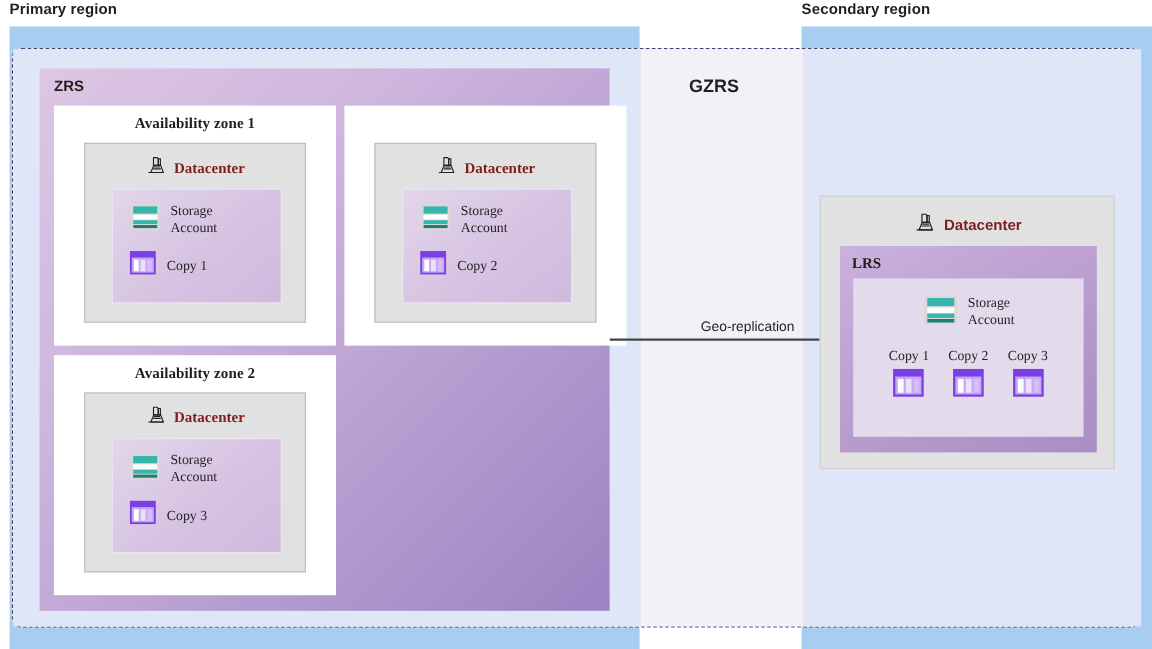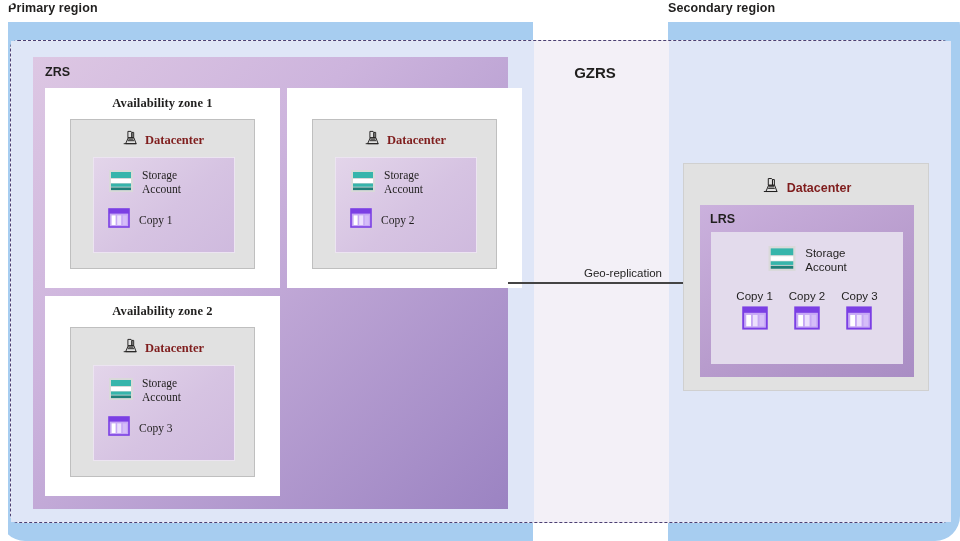--- a/index.html
+++ b/index.html
@@ -10,21 +10,20 @@
   body {
     font-family: "Liberation Sans", sans-serif;
     -webkit-font-smoothing: antialiased;
   }
   #stage {
     position: relative;
     width: 960px;
     height: 541px;
     overflow: hidden;
     background: #ffffff;
-    border-radius: 25px;
   }
 
   
   .region-label {
     position: absolute;
     font-size: 12.5px;
     font-weight: bold;
     color: #201f1e;
     letter-spacing: 0.1px;
     white-space: nowrap;
@@ -209,20 +208,21 @@
     gap: 7px;
     padding-top: 12px;
   }
   #lrs-box {
     position: absolute;
     left: 16px;
     top: 41px;
     width: 214px;
     height: 172px;
     background: linear-gradient(150deg, #cbb1dd 0%, #b89ccd 55%, #a98dc4 100%);
+    font-family: Liberation Serif, serif;
   }
   #lrs-title {
     position: absolute;
     left: 10px;
     top: 7px;
     font-size: 12.5px;
     font-weight: bold;
     color: #201f1e;
   }
   #lrs-inner {

